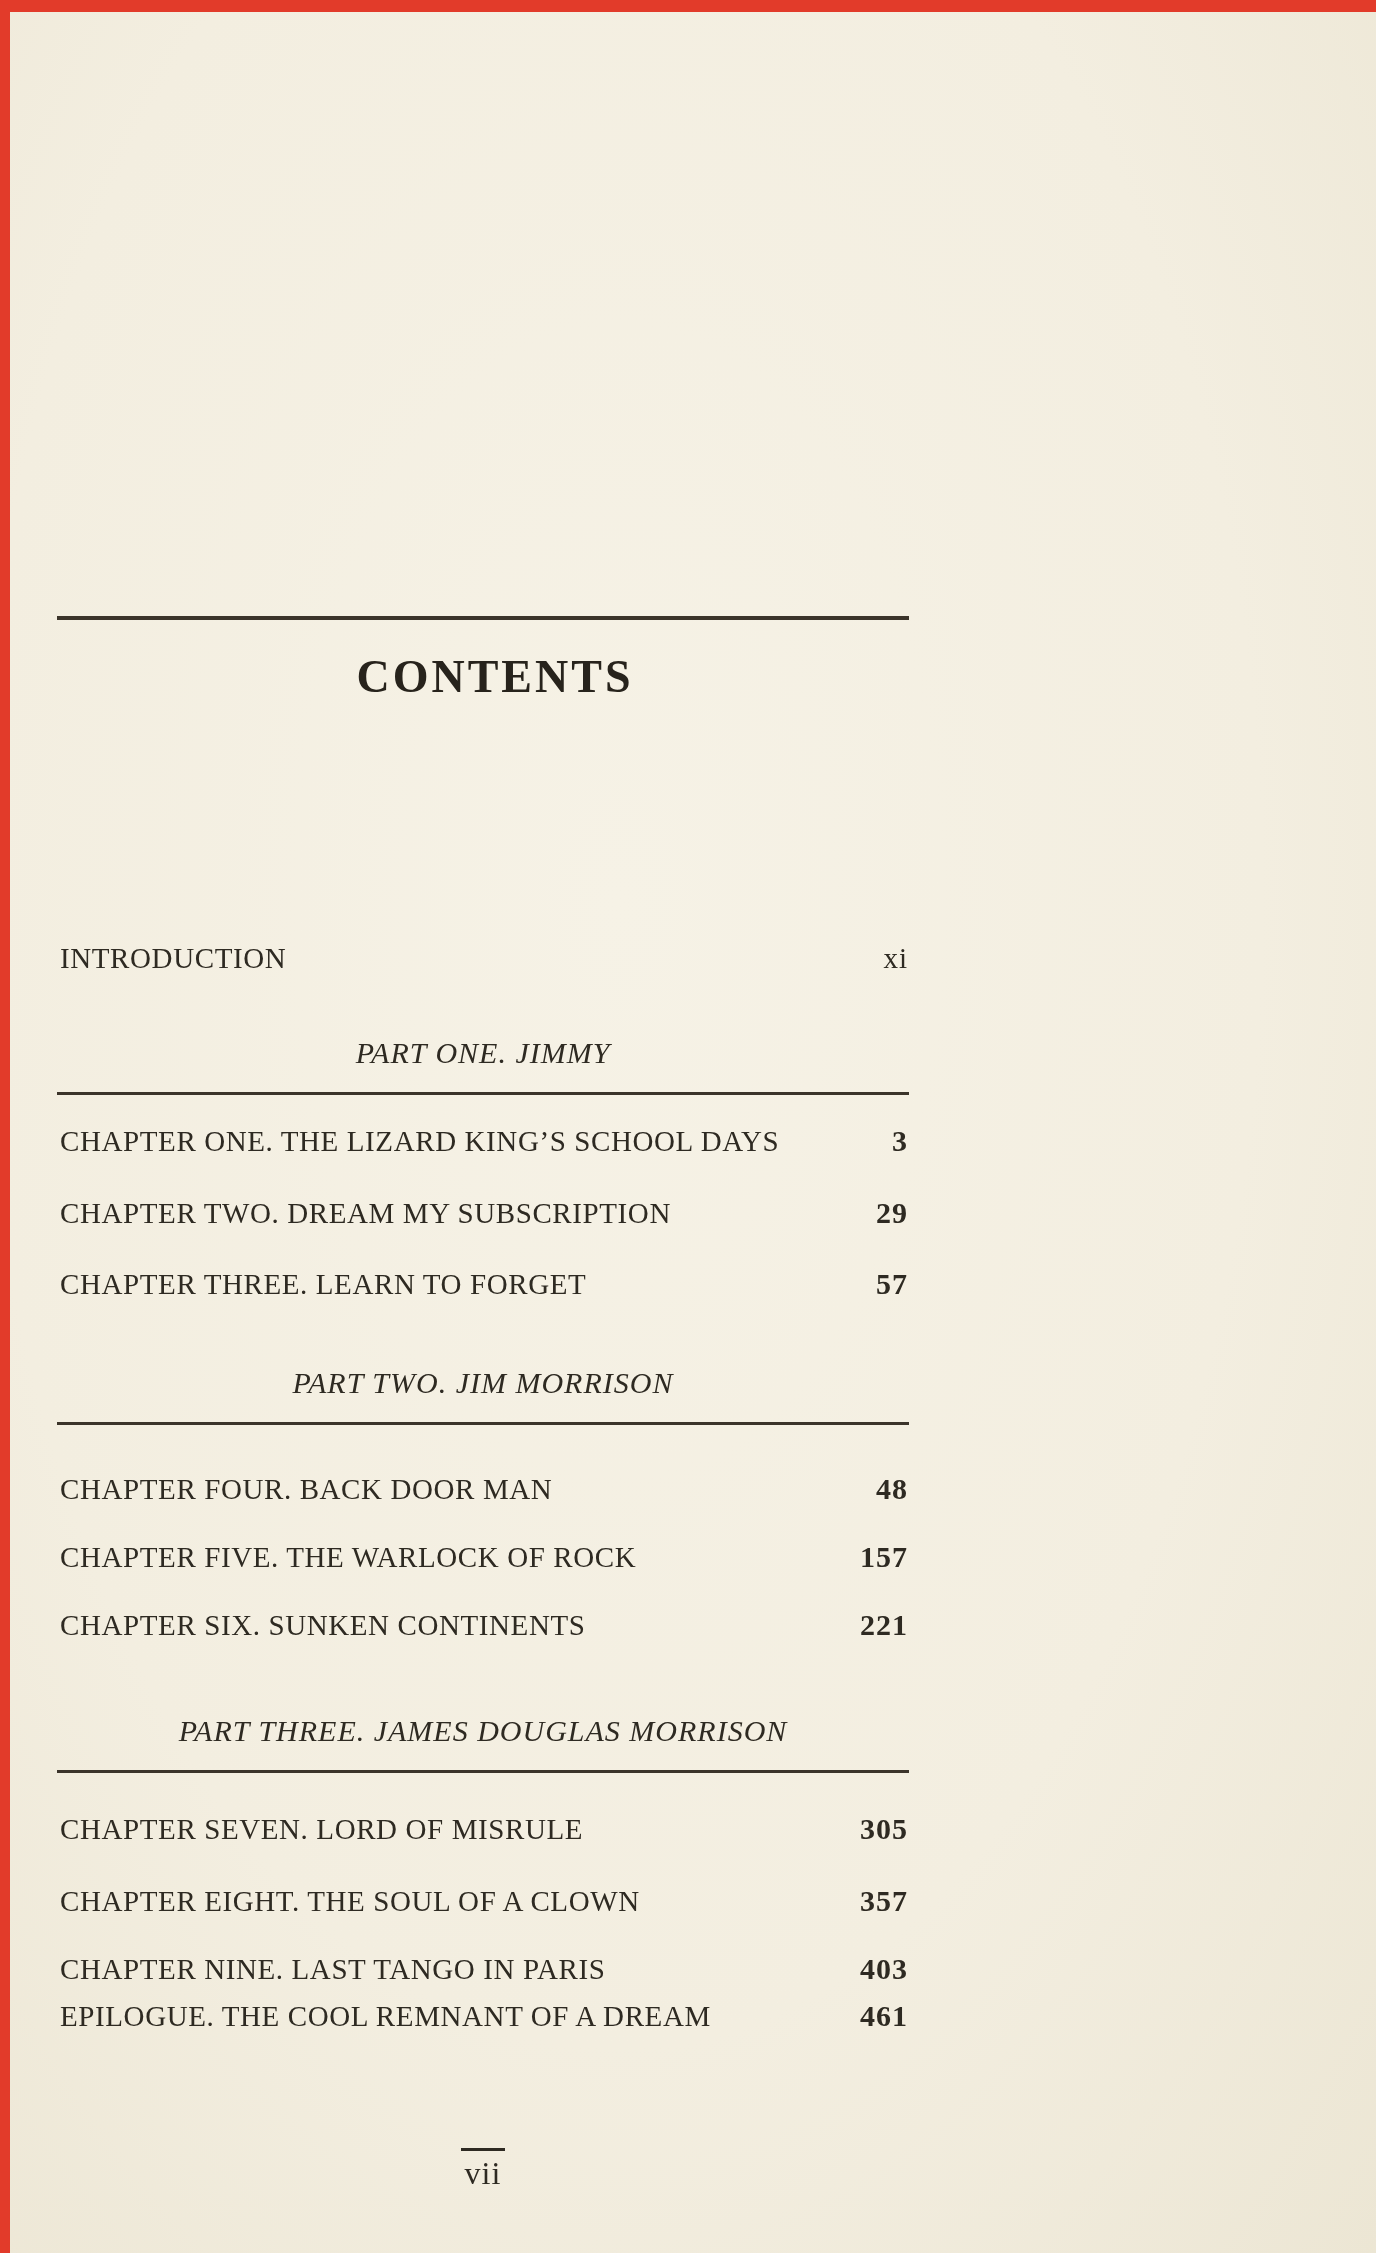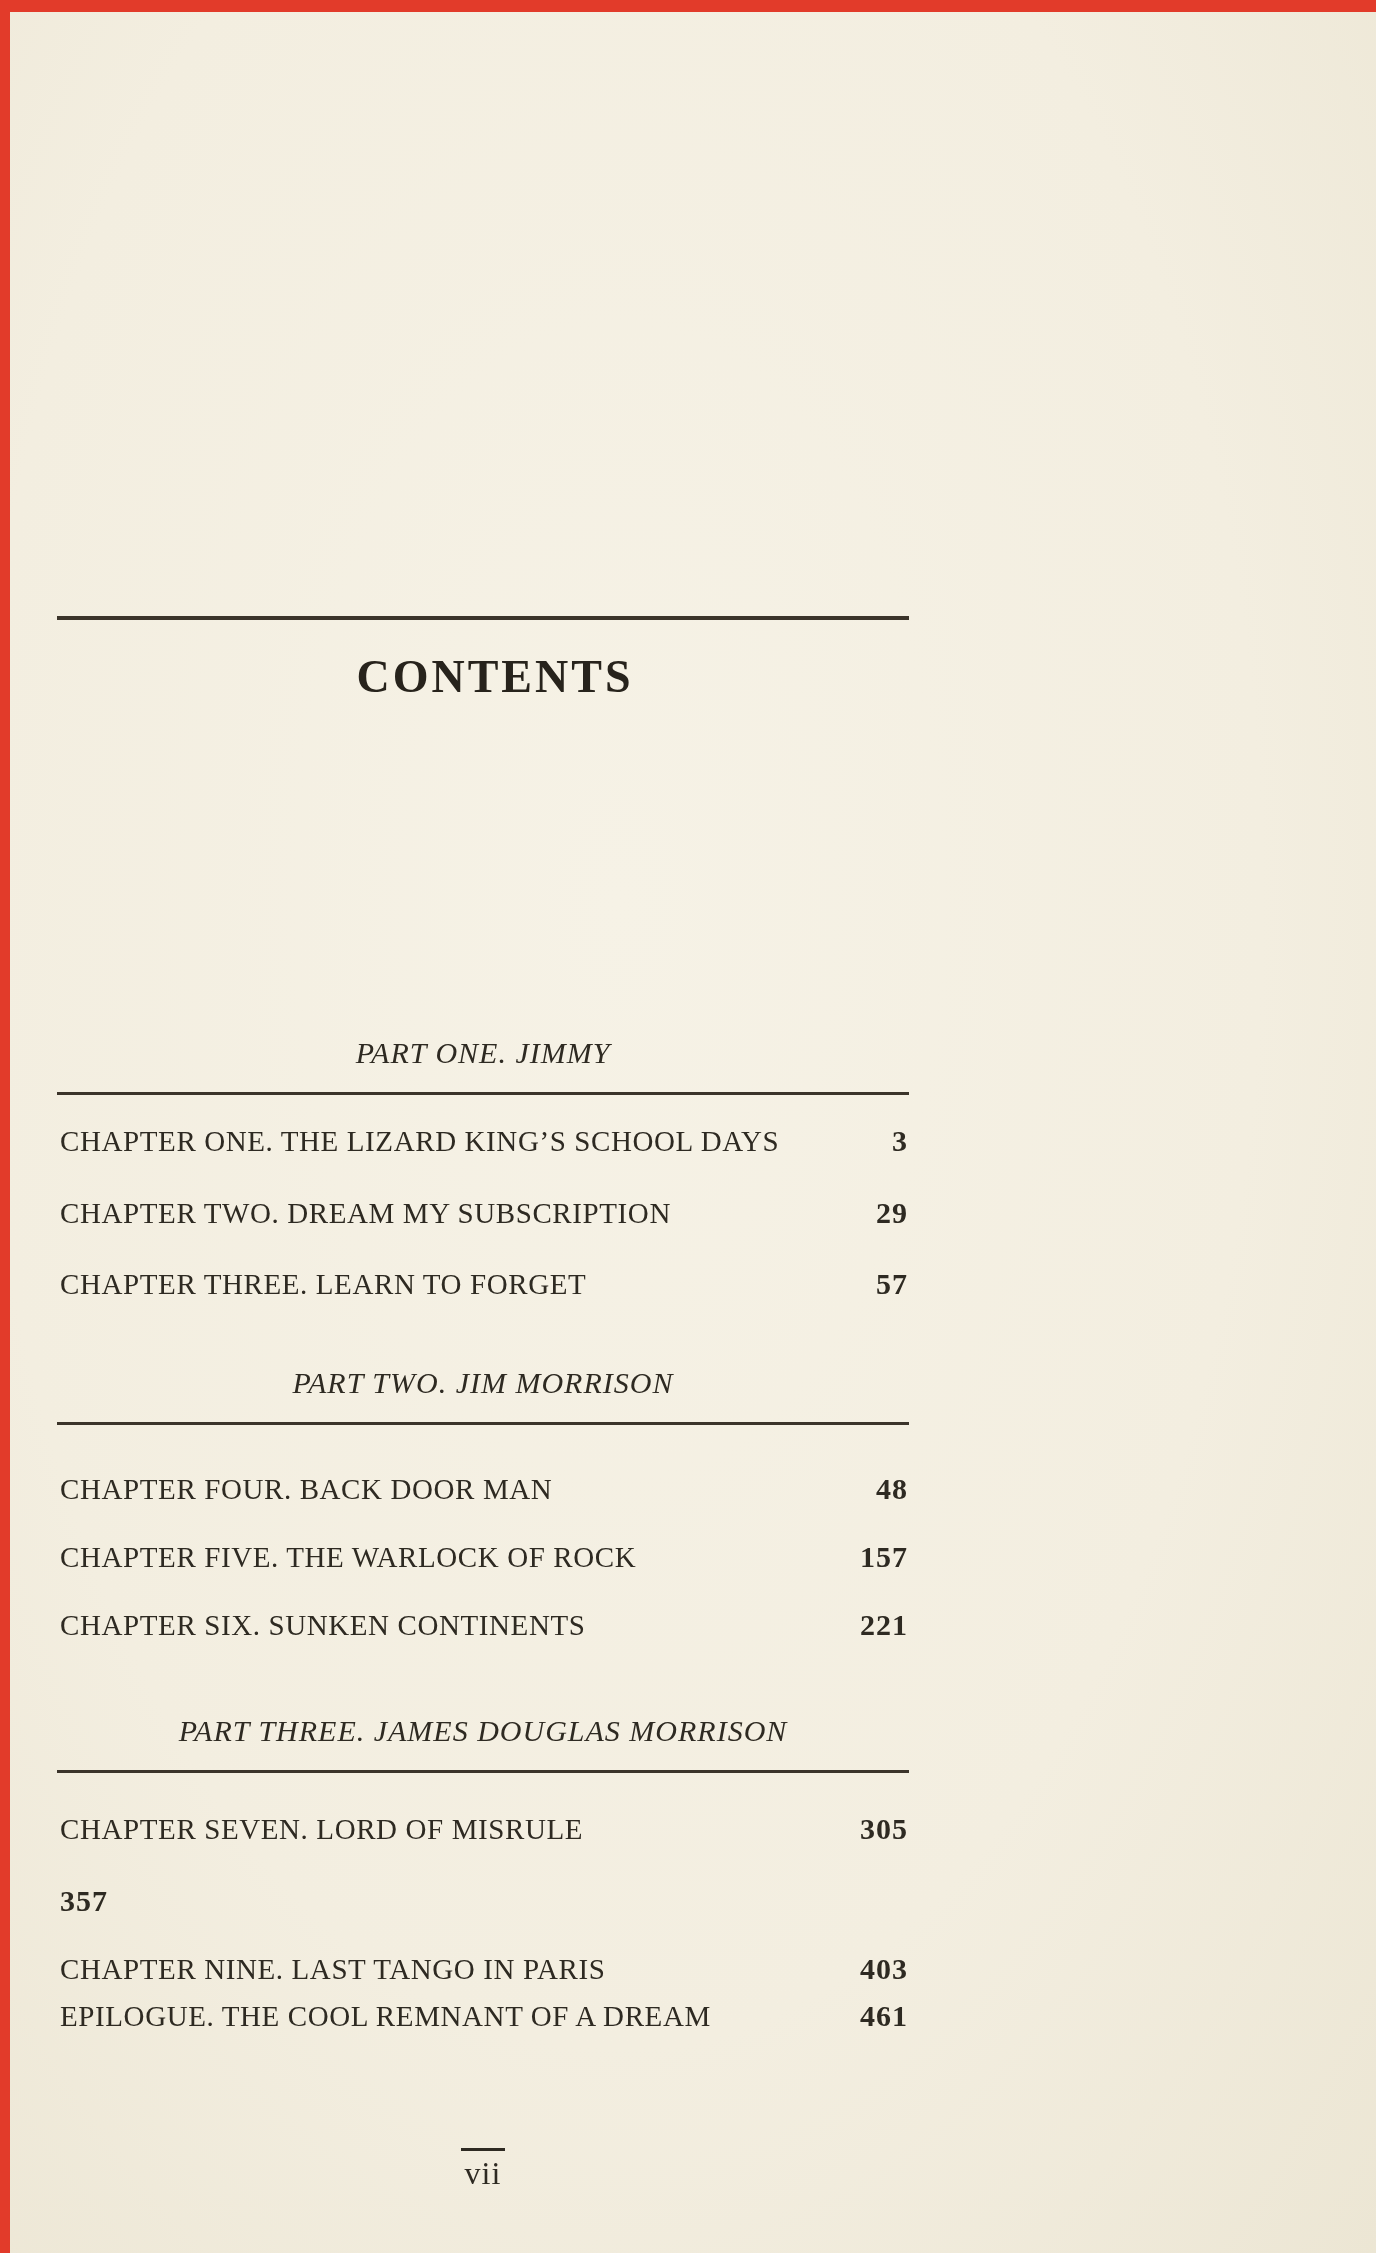--- a/index.html
+++ b/index.html
@@ -81,20 +81,24 @@
 <body>
 
 <div class="scan">
 
   <div class="edge-top"></div>
   <div class="edge-left"></div>
 
   <div class="rule title-rule"></div>
   <h1 class="title">CONTENTS</h1>
 
+  <div class="row intro">
+    <span>INTRODUCTION</span>
+    <span class="pagenum roman">xi</span>
+  </div>
 
   <div class="part one">PART ONE. JIMMY</div>
   <div class="rule p1"></div>
 
   <div class="row c1">
     <span>CHAPTER ONE. THE LIZARD KING’S SCHOOL DAYS</span>
     <span class="pagenum">3</span>
   </div>
   <div class="row c2">
     <span>CHAPTER TWO. DREAM MY SUBSCRIPTION</span>
@@ -122,20 +126,21 @@
   </div>
 
   <div class="part three">PART THREE. JAMES DOUGLAS MORRISON</div>
   <div class="rule p3"></div>
 
   <div class="row c7">
     <span>CHAPTER SEVEN. LORD OF MISRULE</span>
     <span class="pagenum">305</span>
   </div>
   <div class="row c8">
+    <span>CHAPTER EIGHT. THE SOUL OF A CLOWN</span>
     <span class="pagenum">357</span>
   </div>
   <div class="row c9">
     <span>CHAPTER NINE. LAST TANGO IN PARIS</span>
     <span class="pagenum">403</span>
   </div>
 
   <div class="row epilogue">
     <span>EPILOGUE. THE COOL REMNANT OF A DREAM</span>
     <span class="pagenum">461</span>

